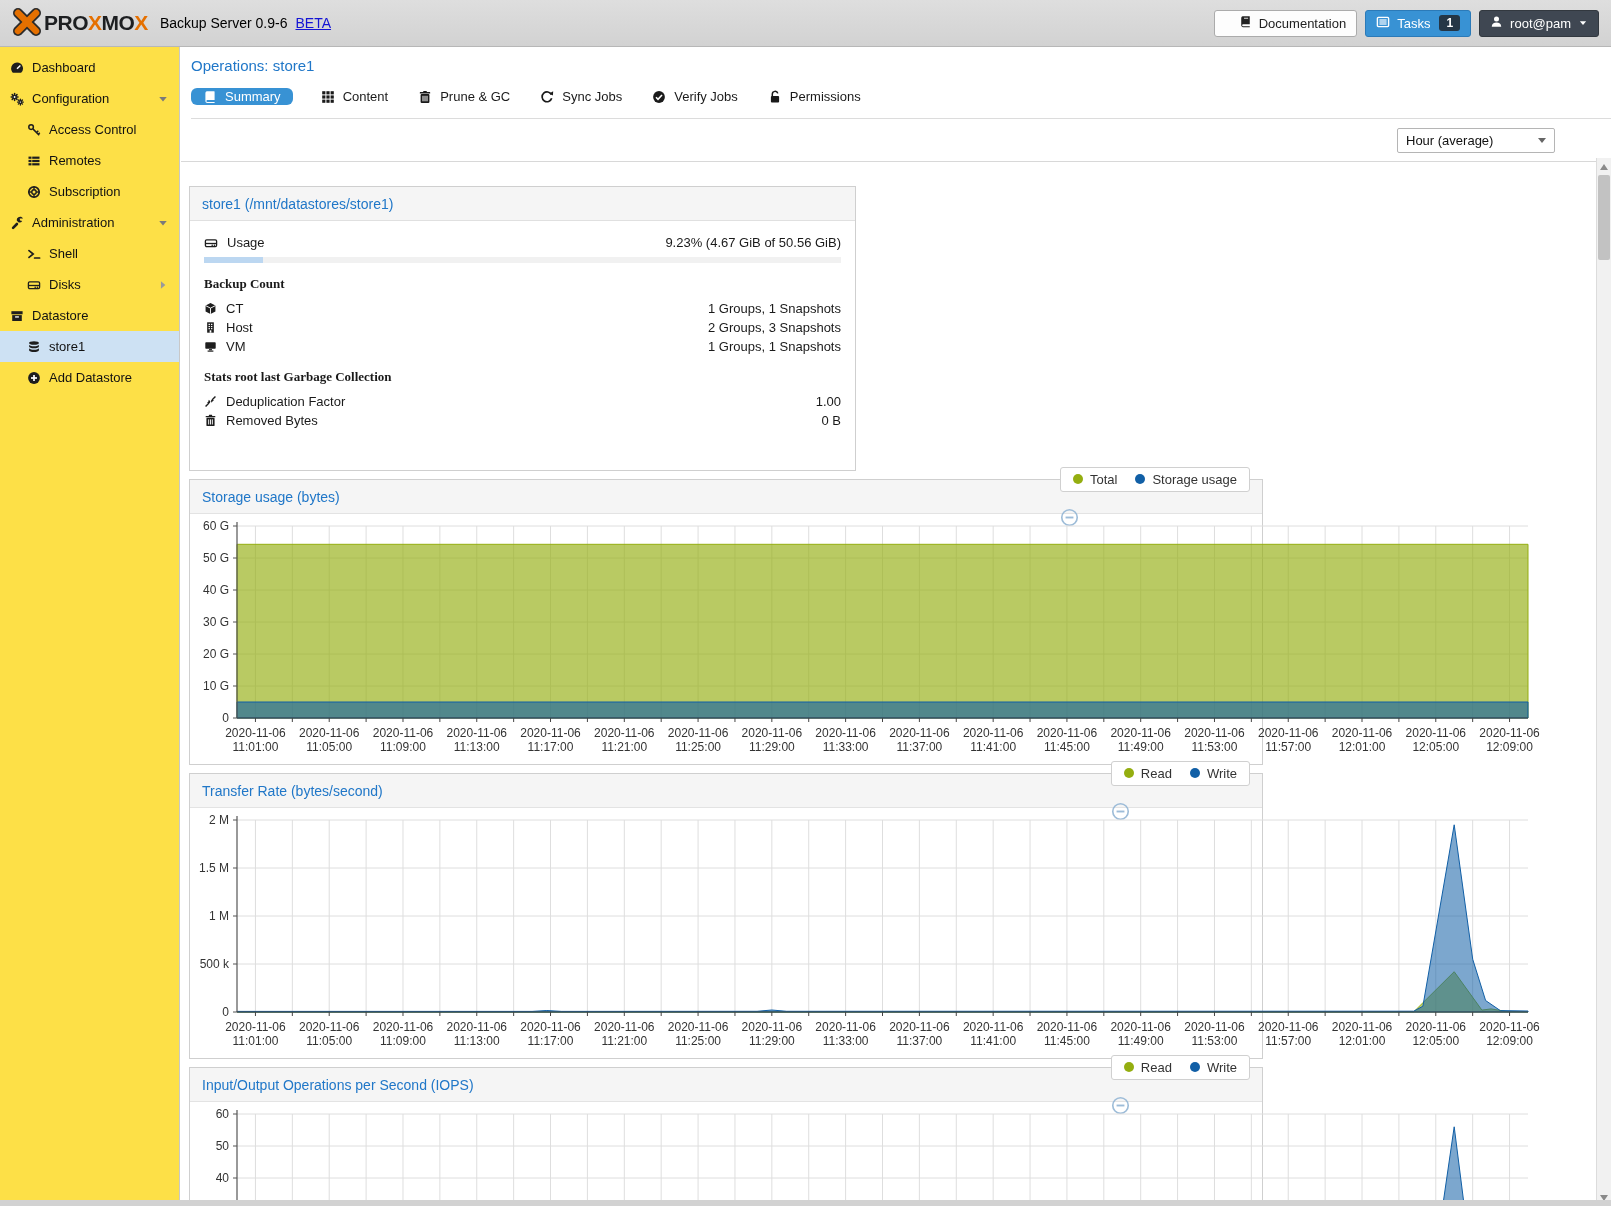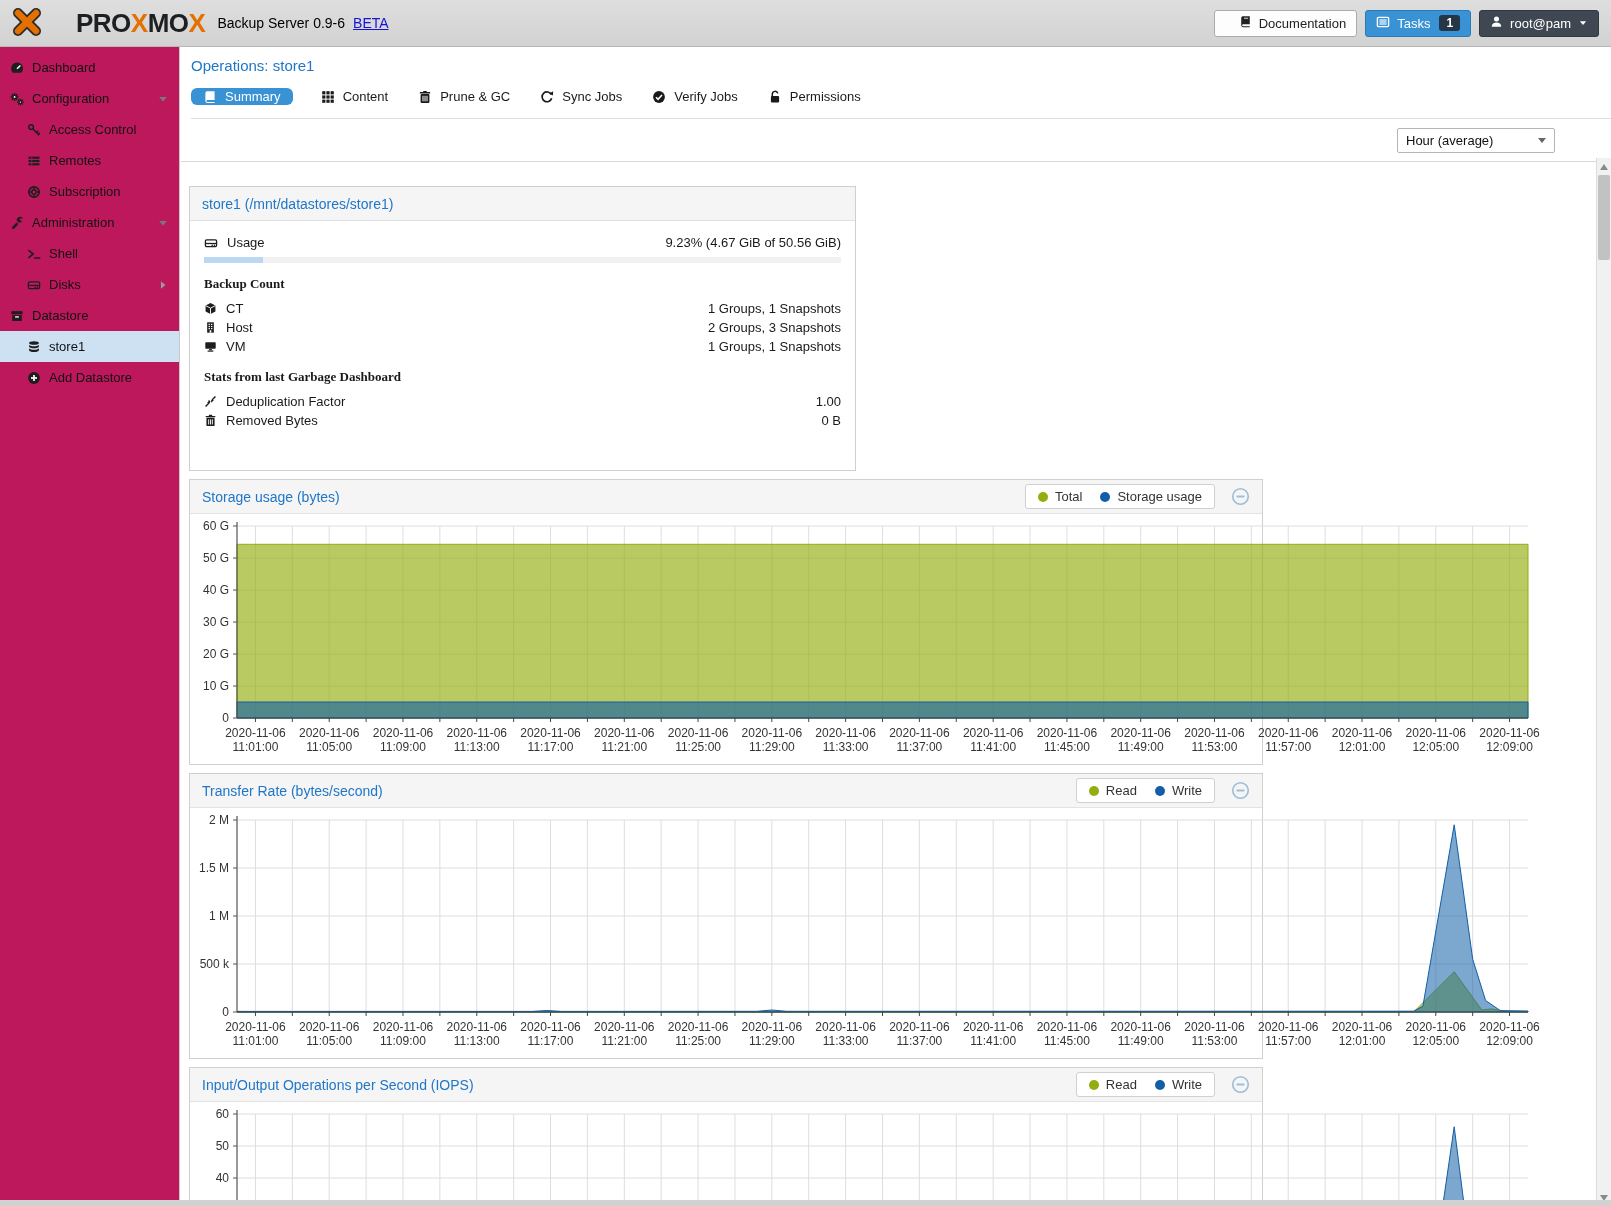--- a/index.html
+++ b/index.html
@@ -3,33 +3,33 @@
 <meta charset="utf-8">
 <style>
   * { box-sizing: border-box; margin: 0; padding: 0; }
   html,body { width:1611px; height:1206px; }
   body { font-family:"Liberation Sans","DejaVu Sans",sans-serif; font-size:13px; color:#1a1a1a; background:#fff; }
   .screen { position:relative; width:1611px; height:1206px; overflow:hidden; background:#fff; }
 
   
   .topbar { position:absolute; top:0; left:0; width:100%; height:47px; background:linear-gradient(#dedede,#d2d2d2); border-bottom:1px solid #b7b7b7; display:flex; align-items:center; padding:0 12px; }
   .brand { display:flex; align-items:center; gap:2px; }
-  .wordmark { font-weight:bold; font-size:26px; letter-spacing:-0.5px; color:#1d1f21;margin-left:32px; }
+  .wordmark { font-weight:bold; font-size:21px; letter-spacing:-0.5px; color:#1d1f21; }
   .wordmark .ox { color:#e57000; }
   .product { margin-left:12px; font-size:14px; color:#000; }
   .beta { margin-left:8px; font-size:14px; color:#1414d4; text-decoration:underline; cursor:pointer; }
   .tb-right { margin-left:auto; display:flex; align-items:center; gap:8px; }
   .tb-btn { display:flex; align-items:center; gap:7px; height:27px; padding:0 10px; border-radius:3px; font-size:13px; border:1px solid transparent; cursor:pointer; }
   .btn-doc { background:#fdfdfd; border-color:#ababab; color:#222;padding-left:24px; }
   .btn-tasks { background:#3892d4; border-color:#2b7ab8; color:#fff; }
   .badge { background:#253646; color:#fff; font-size:12px; font-weight:bold; border-radius:3px; padding:1px 7px; margin-left:2px; }
   .btn-user { background:#3f4752; border-color:#32383f; color:#fff; }
 
   
-  .sidebar { position:absolute; top:47px; left:0; width:180px; bottom:0; background:#be185d; border-right:1px solid #c8c8c8; padding-top:5px; }
+  .sidebar { position:absolute; top:47px; left:0; width:180px; bottom:0; background:#fde047; border-right:1px solid #c8c8c8; padding-top:5px; }
   .side-item { display:flex; align-items:center; height:31px; cursor:pointer; color:#111; }
   .side-item .ic { color:#1e1e1e; display:inline-flex; }
   .side-item.lvl0 { padding-left:10px; }
   .side-item.lvl1 { padding-left:27px; }
   .side-item .lbl { margin-left:8px; }
   .side-item .caret { margin-left:auto; margin-right:10px; color:#7a7a7a; display:inline-flex; }
   .side-item .caret.right { color:#9a9a9a; }
   .side-item.selected { background:#cde1f3; }
 
   
@@ -59,21 +59,21 @@
   .srow .l { display:flex; align-items:center; gap:9px; }
   .srow .l .ic { display:inline-flex; color:#1e1e1e; }
   .srow .v { margin-left:auto; }
   .progress { height:6px; background:#f1f1f1; margin:5px 0 4px; }
   .progress i { display:block; height:100%; background:#bcd7f1; }
   .shead { font-weight:bold; margin:13px 0 7px; font-size:13px;font-family:Liberation Serif, serif; }
 
   
   .chart-panel { width:1074px; margin-top:8px; border:1px solid #cfcfcf; background:#fff; }
   .c-header { height:34px; background:#f5f5f5; border-bottom:1px solid #e3e3e3; display:flex; align-items:center; padding:0 12px; }
-  .legend-wrap { margin-left:auto; display:flex; align-items:center; gap:16px; }
+  .legend-wrap { margin-left:auto; display:flex; align-items:flex-start; gap:16px;flex-direction:column; }
   .legend-box { display:flex; align-items:center; gap:18px; background:#fff; border:1px solid #d0d0d0; border-radius:3px; padding:4px 12px; }
   .legend-item { display:flex; align-items:center; gap:7px; color:#333; font-size:13px; cursor:pointer; }
   .legend-item .dot { width:10px; height:10px; border-radius:50%; }
   .c-min { color:#9dbcd8; display:inline-flex; cursor:pointer; }
   .chart-body { position:relative; height:250px; }
   .chart-body svg { position:absolute; left:0; top:0; }
 
   
   .vscroll { position:absolute; right:0; top:111px; width:15px; height:1048px; background:#f1f1f1; border-left:1px solid #dcdcdc; }
   .vs-arrow { position:absolute; left:0; width:14px; height:15px; display:flex; align-items:center; justify-content:center; cursor:pointer; }
@@ -449,21 +449,21 @@
                         <rect x="1.4" y="2.4" width="11.2" height="7" rx=".8" fill="currentColor"></rect>
                         <rect x="5.4" y="9.8" width="3.2" height="1.3" fill="currentColor"></rect>
                         <rect x="3.9" y="11.3" width="6.2" height="1.3" fill="currentColor"></rect>
                       </svg>
                     </i>
                     <span>VM</span>
                   </span>
                   <span class="v">1 Groups, 1 Snapshots</span>
                 </div>
               </div>
-            <div class="shead">Stats from last Garbage Dashboard</div>
+            <div class="shead">Stats root last Garbage Collection</div>
             <div id="gc-rows">
                 <div class="srow">
                   <span class="l">
                     <i class="ic">
                       <svg viewBox="0 0 14 14" width="13" height="13" aria-hidden="true">
                         <g stroke="currentColor" stroke-width="1.5">
                           <line x1="1.7" y1="12.3" x2="5.4" y2="8.6"></line>
                           <line x1="12.3" y1="1.7" x2="8.6" y2="5.4"></line>
                         </g>
                         <path d="M6.4 8.8v-3h-3z" fill="currentColor" transform="rotate(45 5 7.3)"></path>

